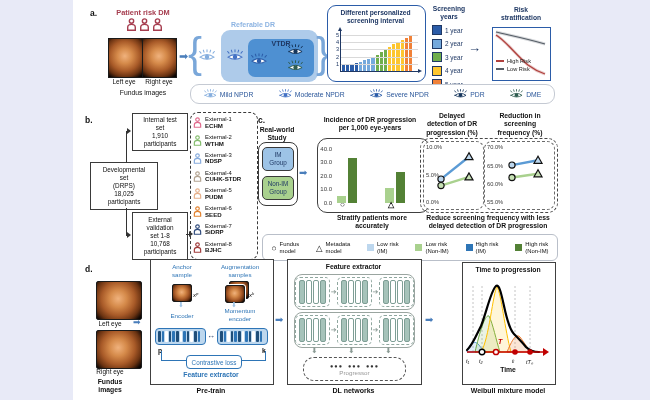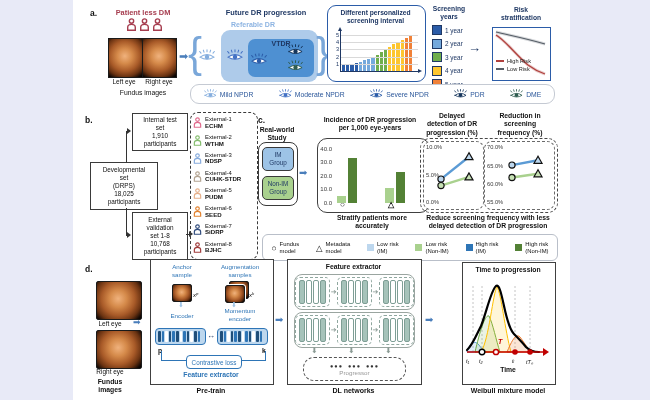--- a/index.html
+++ b/index.html
@@ -17,21 +17,21 @@
   .vl{background:#333;width:1.2px;}
   .arrtip{width:0;height:0;border-top:3px solid transparent;border-bottom:3px solid transparent;border-left:4.5px solid #333;}
 </style>
 </head>
 <body>
 
 <div id="stage">
   <div class="abs" style="left:73px;top:0;width:497px;height:400px;background:#fff;"></div>
 
   <div class="abs b" style="left:90px;top:8px;font-size:8.5px;">a.</div>
-  <div class="abs b c" style="left:100px;top:8px;width:86px;color:#a63d4f;font-size:7.4px;">Patient less DM</div>
+  <div class="abs b c" style="left:100px;top:8px;width:86px;color:#a63d4f;font-size:7.4px;">Patient risk DM</div>
   <div class="abs" id="patient-icons" style="left:117px;top:18px;width:54px;display:flex;gap:2px;justify-content:center;">
       <svg width="11" height="13" viewBox="0 0 10 12">
         <g fill="none" stroke="#a63d4f" stroke-width="1.3">
           <circle cx="5" cy="2.8" r="2"></circle>
           <path d="M1.5 11.3 V8.6 Q1.5 5.9 5 5.9 Q8.5 5.9 8.5 8.6 V11.3 Z"></path>
         </g>
       </svg>
       <svg width="11" height="13" viewBox="0 0 10 12">
         <g fill="none" stroke="#a63d4f" stroke-width="1.3">
           <circle cx="5" cy="2.8" r="2"></circle>
@@ -45,21 +45,20 @@
         </g>
       </svg>
     </div>
   <div class="abs fundus" style="left:108px;top:38px;width:33px;height:38px;"></div>
   <div class="abs fundus" style="left:142px;top:38px;width:33px;height:38px;"></div>
   <div class="abs c" style="left:104px;top:78px;width:40px;font-size:6.5px;">Left eye</div>
   <div class="abs c" style="left:139px;top:78px;width:40px;font-size:6.5px;">Right eye</div>
   <div class="abs c" style="left:100px;top:89px;width:86px;font-size:6.8px;">Fundus images</div>
   <div class="abs" style="left:179px;top:50px;color:#4a7ebb;font-size:11px;">➡</div>
 
-  <div class="abs b c navy" style="left:205px;top:8px;width:122px;font-size:7.4px;">Future DR progression</div>
   <div class="abs" style="left:188px;top:32px;font-size:42px;color:#7aa7d9;line-height:1;">{</div>
   <div class="abs" style="left:199px;top:49px;"><svg width="16" height="13" viewBox="0 0 24 19">
         <g stroke="#85aede" fill="none" stroke-width="1.6" stroke-linecap="round">
           <path d="M3 6 L1 3.5 M7.5 4.5 L6.5 1.5 M12 4 L12 1 M16.5 4.5 L17.5 1.5 M21 6 L23 3.5"></path>
           <path d="M1.5 12 Q12 4.5 22.5 12 Q12 18.5 1.5 12 Z" fill="#fff"></path>
         </g>
         <circle cx="12" cy="11.7" r="3.4" fill="#85aede"></circle>
       </svg></div>
   <div class="abs b" style="left:231px;top:21px;color:#8db4e2;font-size:7px;">Referable DR</div>
   <div class="abs" style="left:221px;top:30px;width:97px;height:52px;background:#aecbea;border-radius:9px;"></div>

